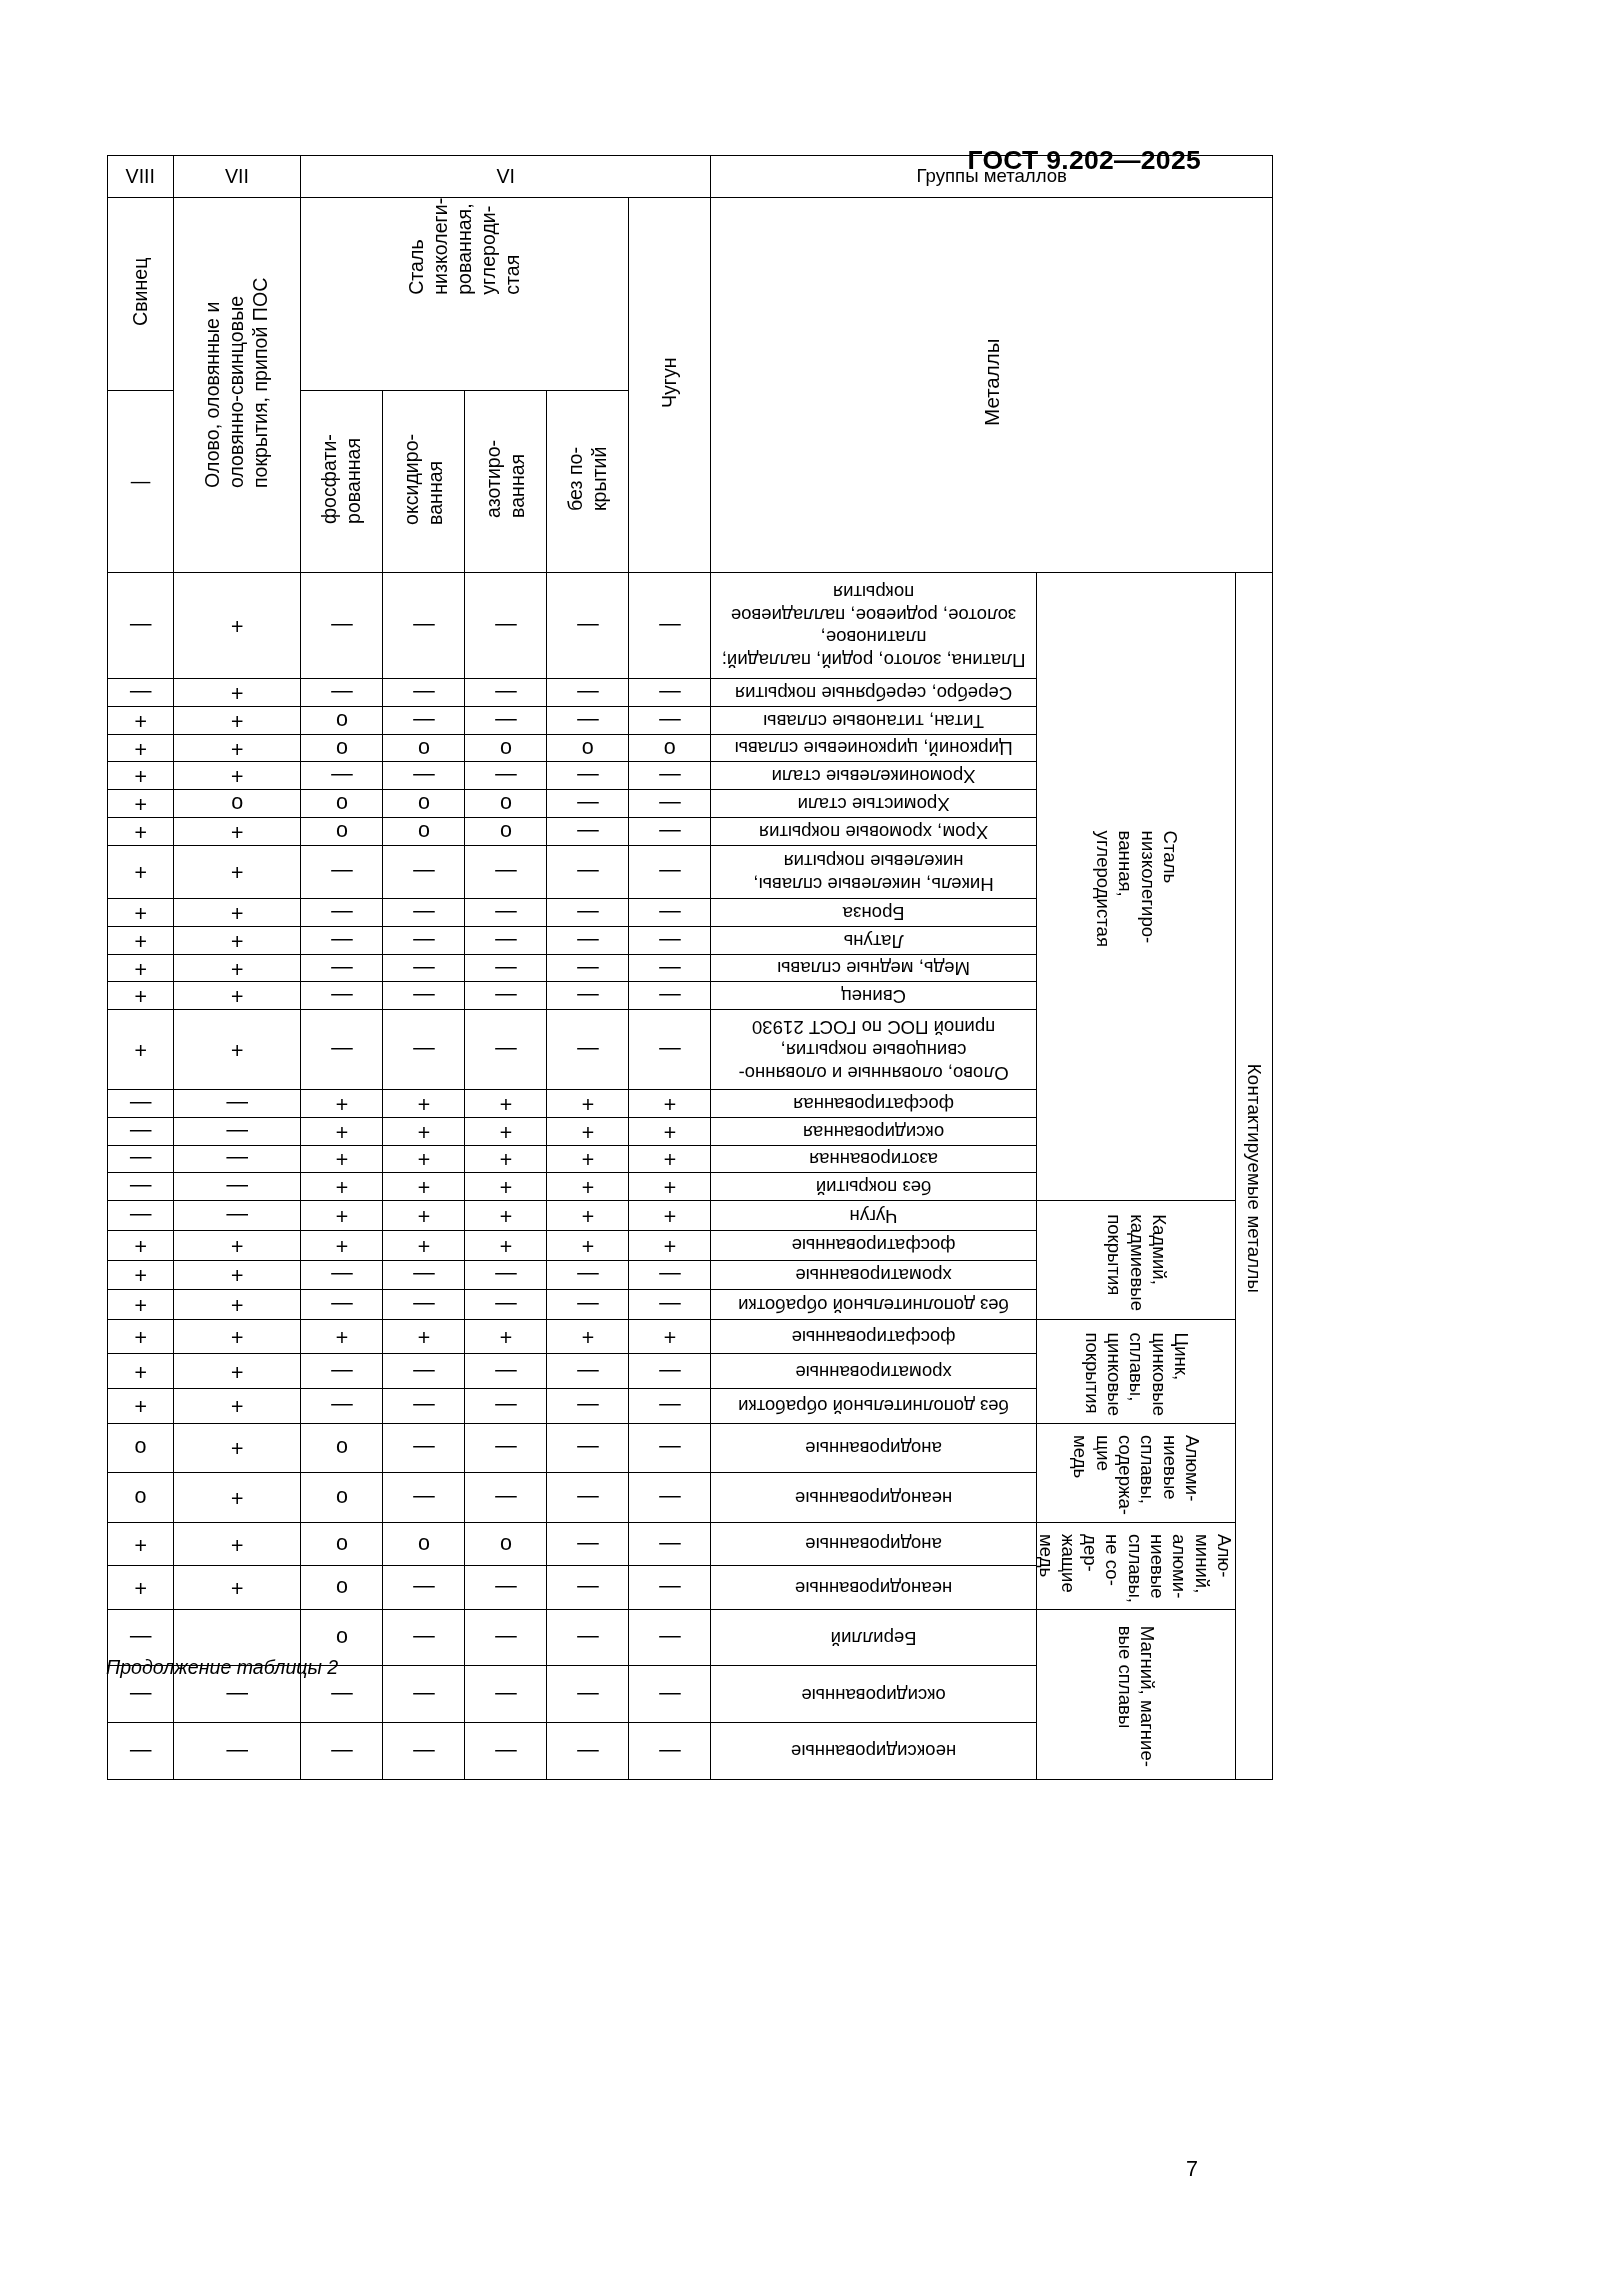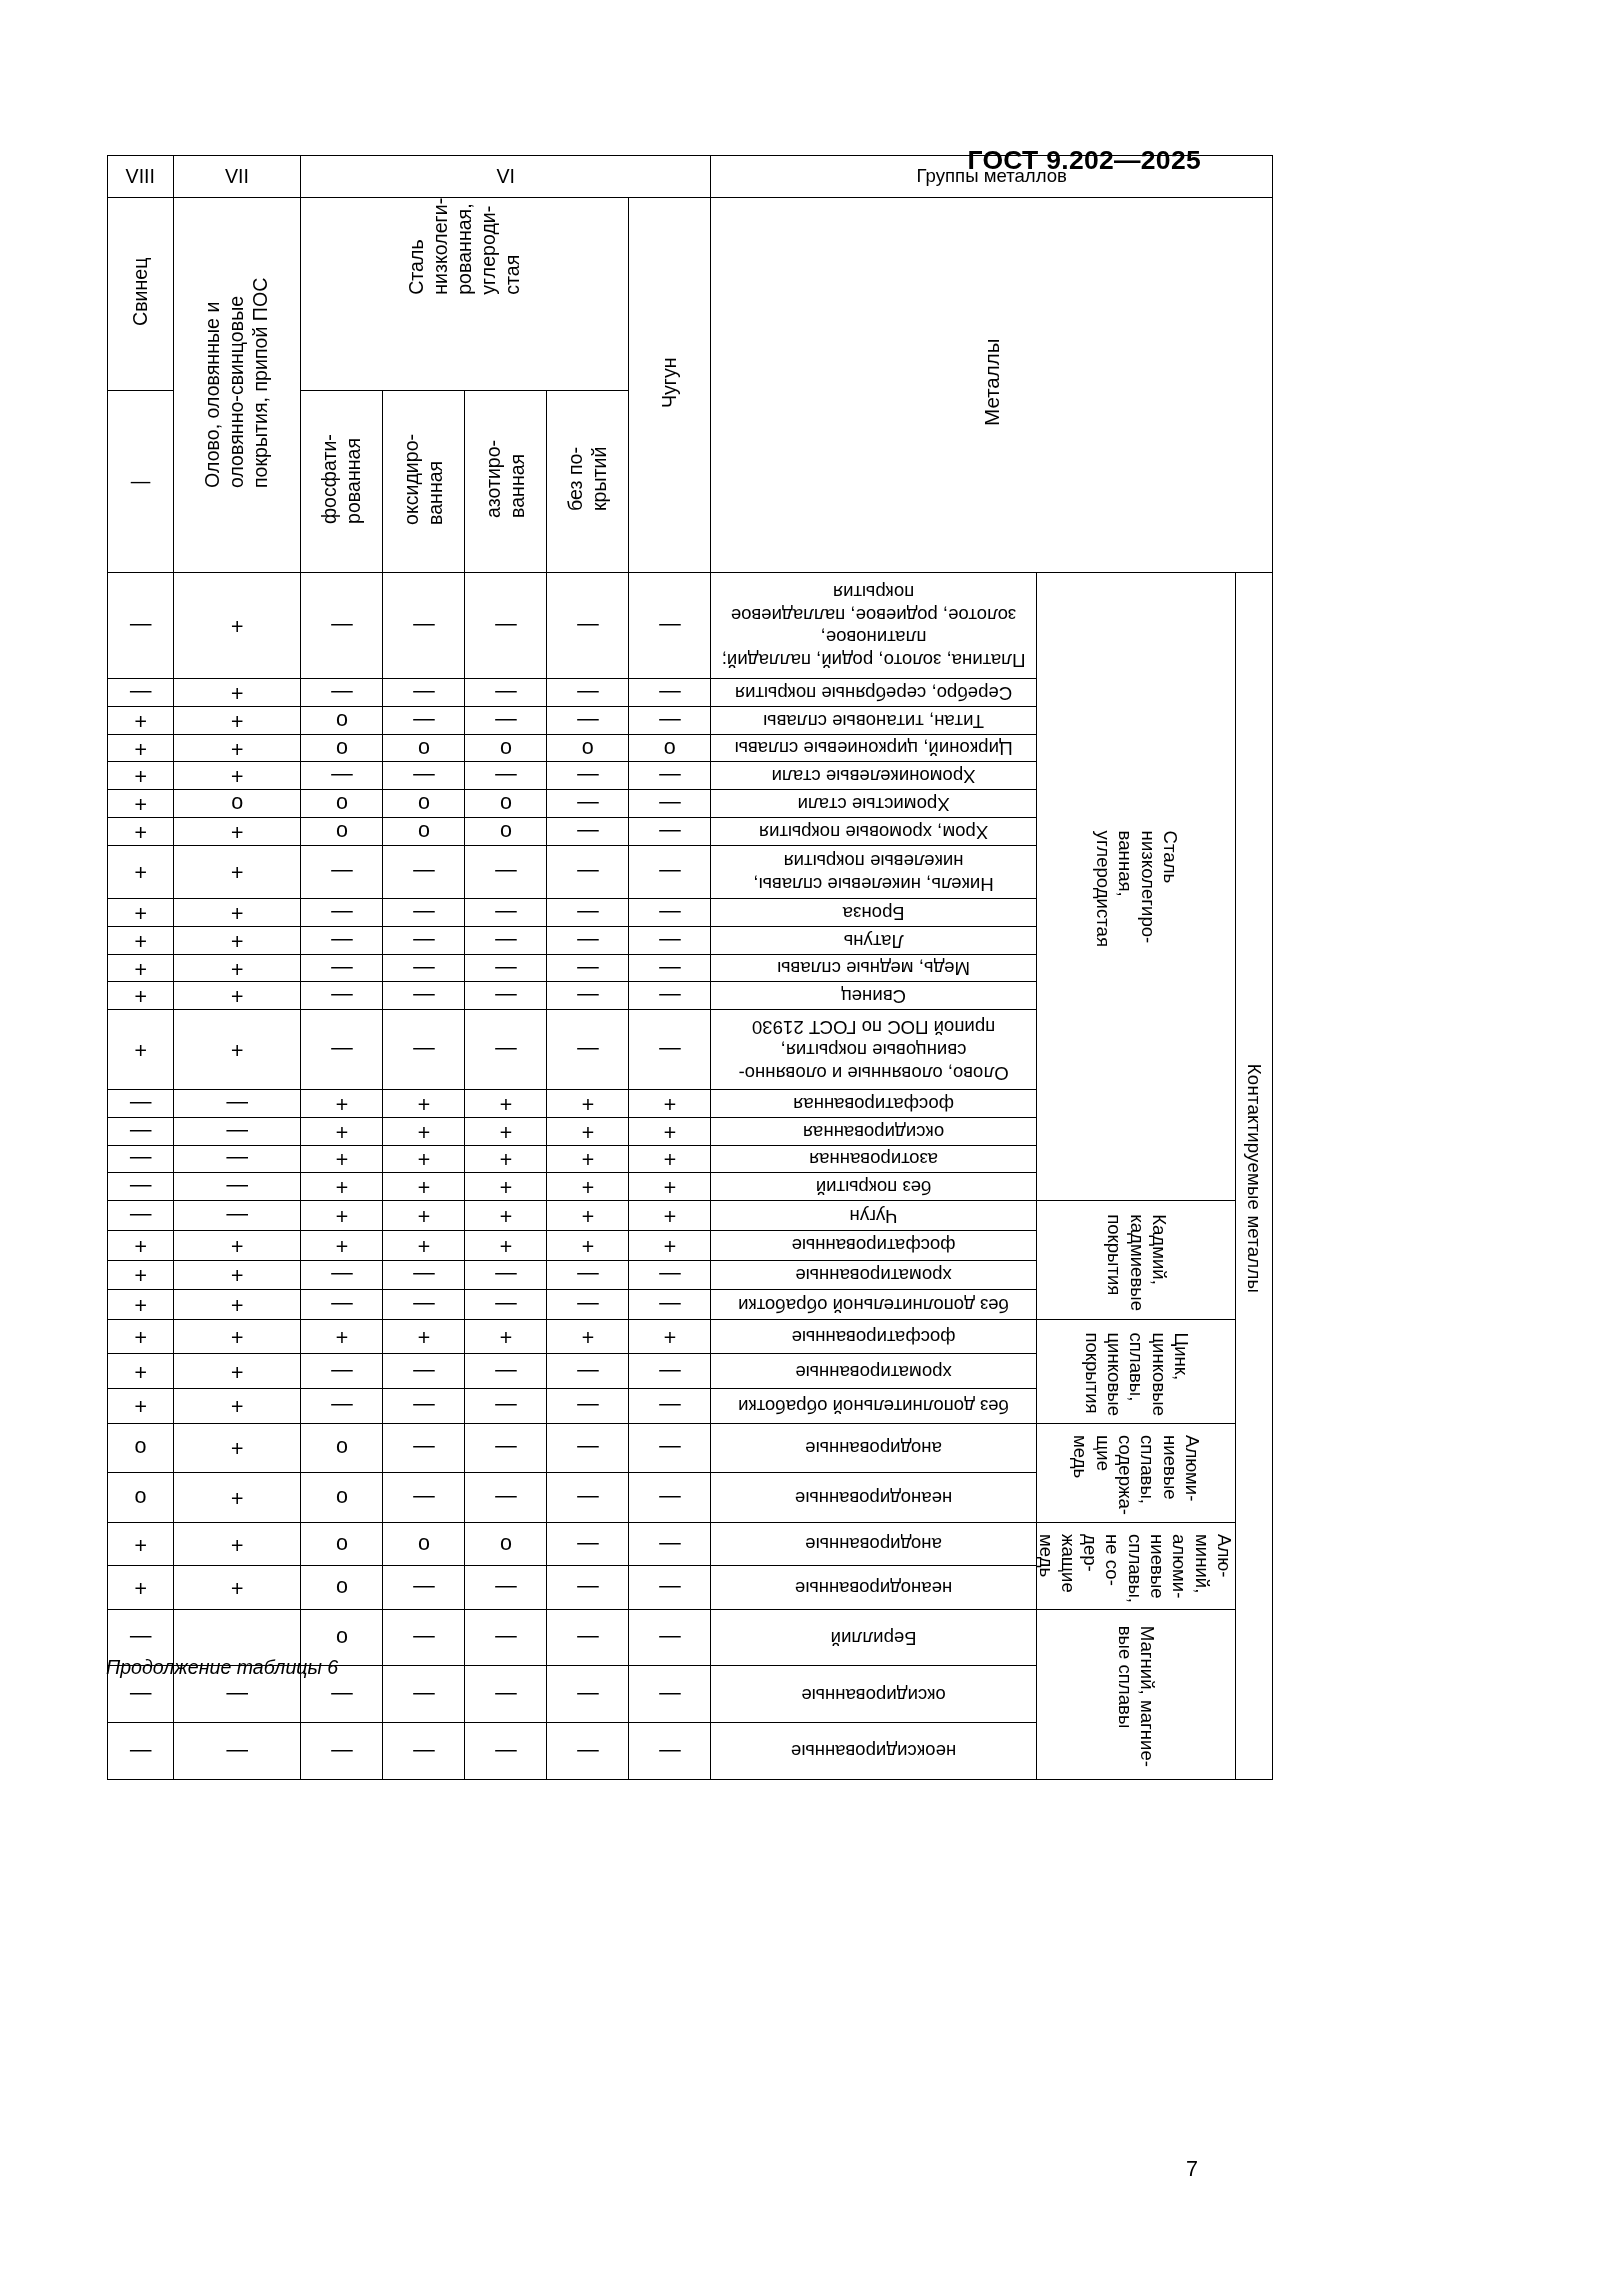--- a/index.html
+++ b/index.html
@@ -43,21 +43,21 @@
 
   .dash{font-size:21.6px;line-height:1;}
   .mark{font-size:21.6px;line-height:1;}
 </style>
 </head>
 <body>
 
 <div class="page">
 
   <div class="hdr-std">ГОСТ 9.202—2025</div>
-  <div class="cont-label">Продолжение таблицы 6</div>
+  <div class="cont-label">Продолжение таблицы 2</div>
   <div class="page-num">7</div>
 
   <div class="tbl-wrap">
     <div class="rot180">
       <table class="matrix">
         <tbody id="matrix-body">
             <tr>
               <td class="band" rowspan="31"><span class="vtxt">Контактируемые металлы</span></td>
               <td class="c-grp grpcell" rowspan="3"><span class="vtxt" style="white-space: pre-line;">Магний, магние-
 вые сплавы</span></td>

